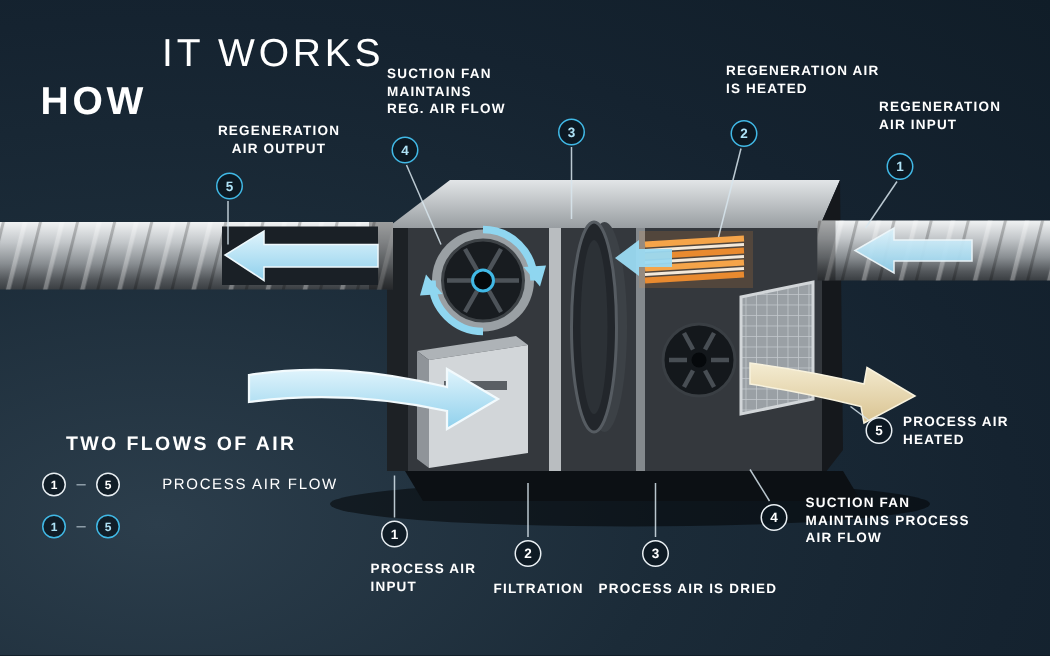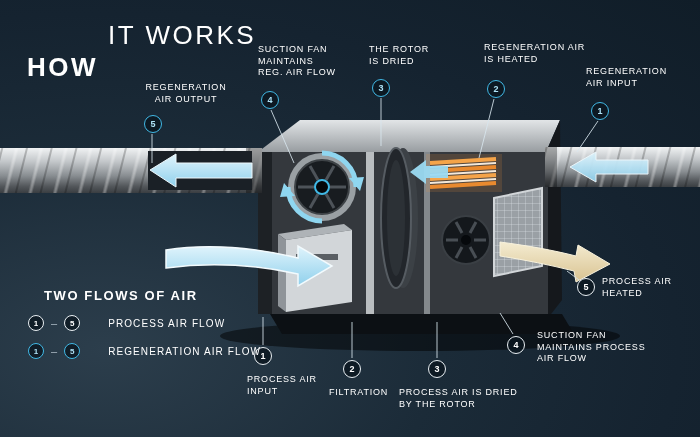--- a/index.html
+++ b/index.html
@@ -6,21 +6,21 @@
   .stage{
     position:relative;width:700px;height:437px;overflow:hidden;
     font-family:"Liberation Sans",sans-serif;
     background:radial-gradient(ellipse at 15% 80%, #2c3e4c 0%, #1b2b38 40%, #152330 68%, #101d28 100%);
   }
   .title{position:absolute;left:27px;top:20px;margin:0;display:flex;gap:10px;
     color:#ffffff;font-size:26px;letter-spacing:2.5px;font-weight:300;}
   .t-bold{font-weight:700;margin-top:32px;}
   .art{position:absolute;left:0;top:0;width:700px;height:437px;}
   .callout-label{position:absolute;color:#ffffff;font-size:9px;line-height:11.5px;
-    letter-spacing:.8px;font-weight:400;white-space:nowrap;}
+    letter-spacing:.8px;font-weight:700;white-space:nowrap;}
   .callout-label span{display:block;}
   .al-center{text-align:center;white-space:normal;}
   .dot{position:absolute;width:16px;height:16px;border-radius:50%;
     display:flex;align-items:center;justify-content:center;
     font-size:9px;font-weight:700;background:rgba(10,22,31,.78);box-sizing:content-box;}
   .dot.cyan{border:1.6px solid #41b9e6;color:#aee2f6;}
   .dot.white{border:1.6px solid #e9eff3;color:#ffffff;}
   
   .lr5{left:132px;top:82px;width:108px;}
   .dr5{left:144px;top:115px;}
@@ -206,24 +206,20 @@
   </div>
   <span class="dot cyan dr5">5</span>
 
   <div class="callout-label lr4">
     <span>SUCTION FAN</span>
     <span>MAINTAINS</span>
     <span>REG. AIR FLOW</span>
   </div>
   <span class="dot cyan dr4">4</span>
 
-  <div class="callout-label lr3">
-    <span>THE ROTOR</span>
-    <span>IS DRIED</span>
-  </div>
   <span class="dot cyan dr3">3</span>
 
   <div class="callout-label lr2">
     <span>REGENERATION AIR</span>
     <span>IS HEATED</span>
   </div>
   <span class="dot cyan dr2">2</span>
 
   <div class="callout-label lr1">
     <span>REGENERATION</span>
@@ -238,21 +234,20 @@
   </div>
 
   <span class="dot white dp2">2</span>
   <div class="callout-label lp2">
     <span>FILTRATION</span>
   </div>
 
   <span class="dot white dp3">3</span>
   <div class="callout-label lp3">
     <span>PROCESS AIR IS DRIED</span>
-    <span>BY THE ROTOR</span>
   </div>
 
   <span class="dot white dp4">4</span>
   <div class="callout-label lp4">
     <span>SUCTION FAN</span>
     <span>MAINTAINS PROCESS</span>
     <span>AIR FLOW</span>
   </div>
 
   <span class="dot white dp5">5</span>
@@ -266,17 +261,16 @@
     <div class="legend-row">
       <span class="ldot white">1</span>
       <span class="ldash">–</span>
       <span class="ldot white">5</span>
       <span class="legend-label">PROCESS AIR FLOW</span>
     </div>
     <div class="legend-row">
       <span class="ldot cyan">1</span>
       <span class="ldash">–</span>
       <span class="ldot cyan">5</span>
-      <span class="legend-label">REGENERATION AIR FLOW</span>
     </div>
   </div>
 
 </div>
 
 </body></html>

